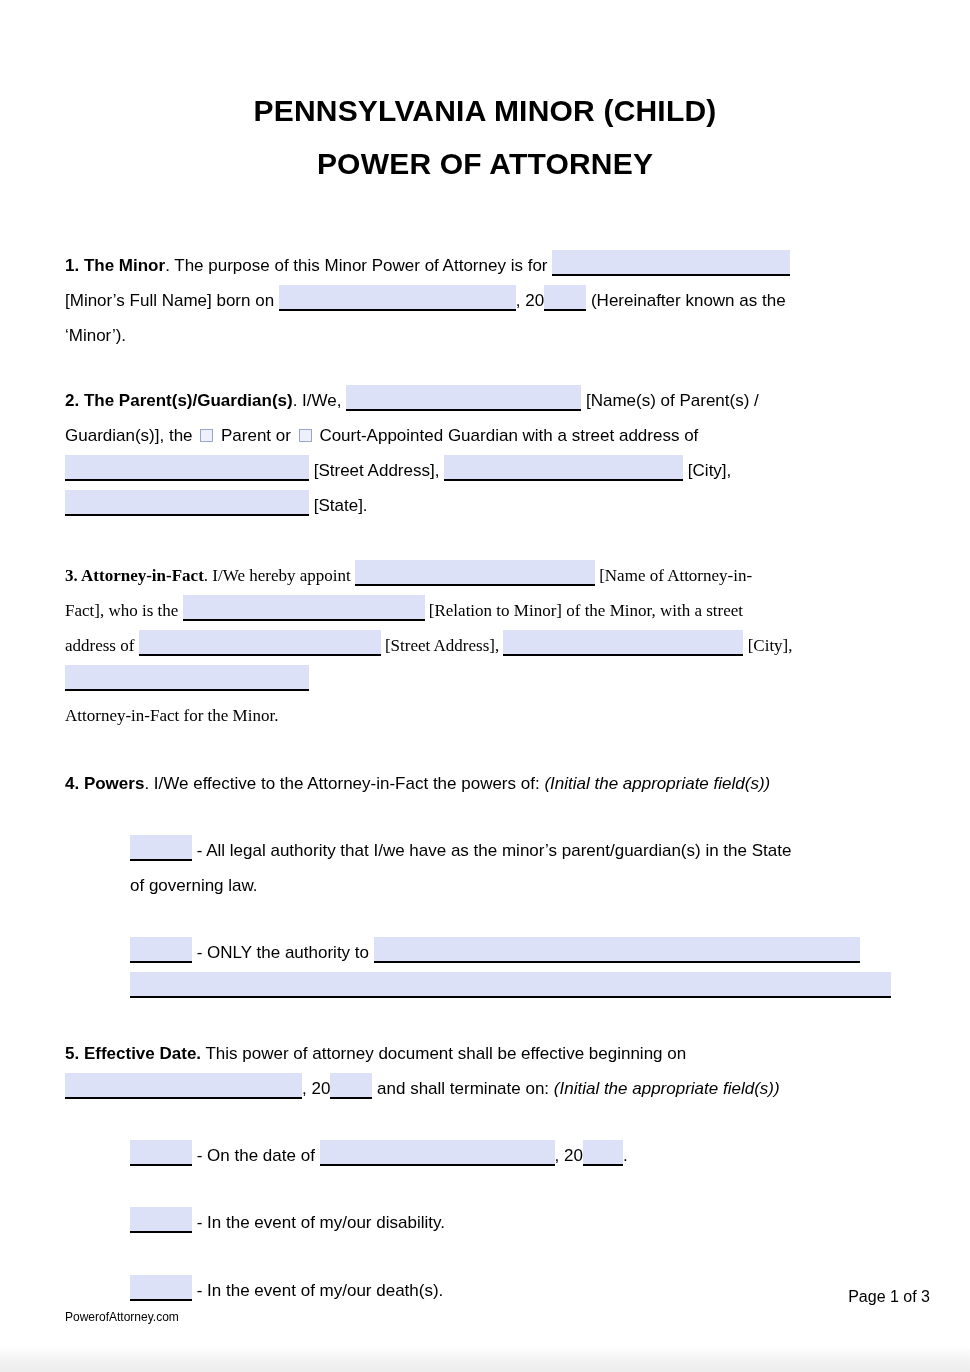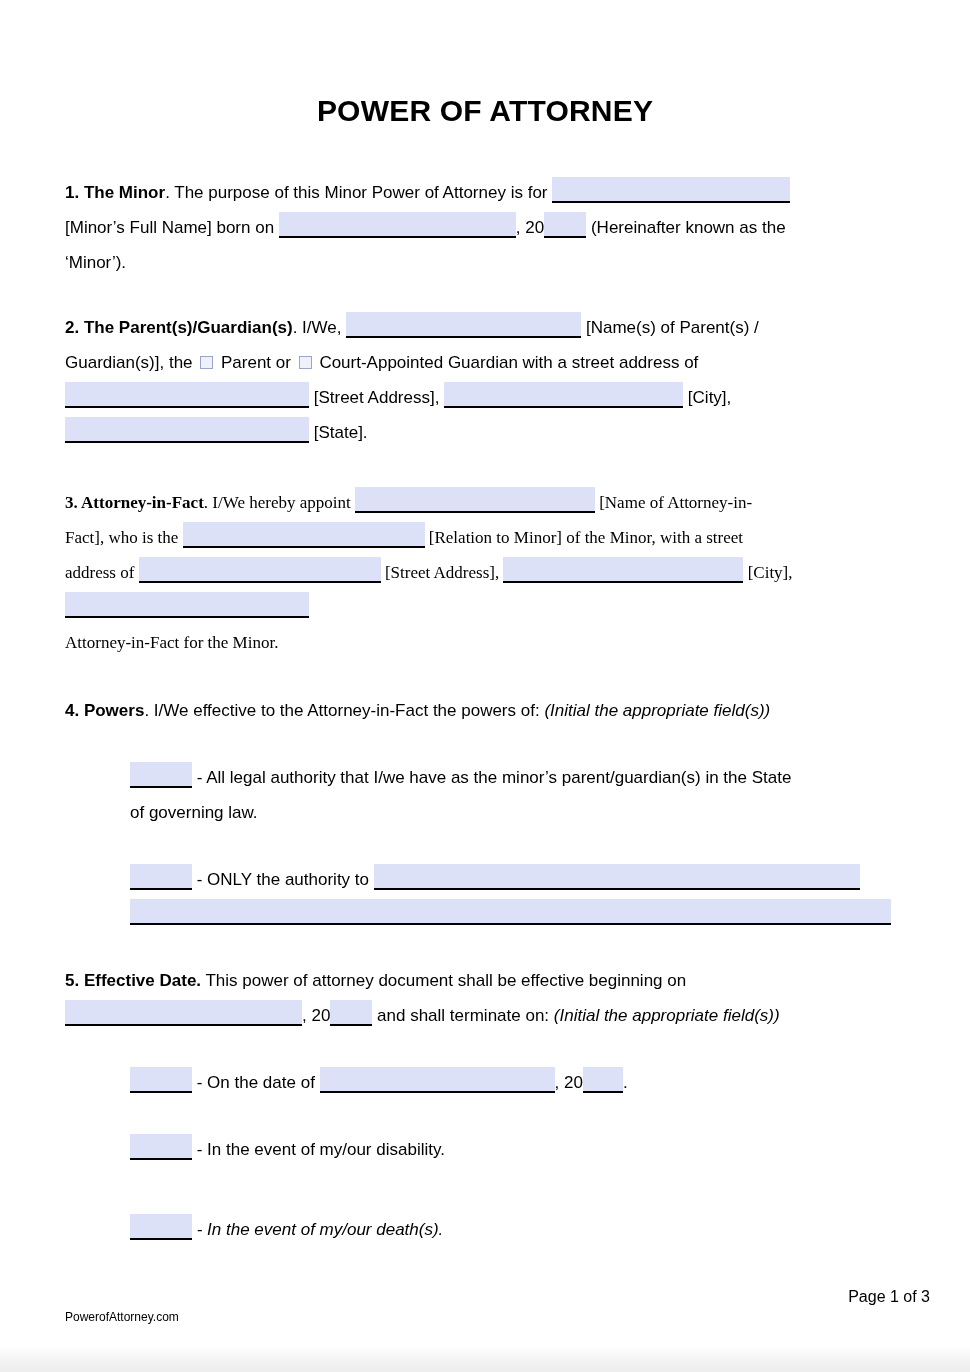--- a/index.html
+++ b/index.html
@@ -35,30 +35,30 @@
   .checkbox {
     display: inline-block;
     width: 13px;
     height: 13px;
     background: #eef1fb;
     border: 1px solid #9aa6c9;
     vertical-align: -1px;
     margin: 0 3px;
   }
   
-  .block-minor { margin-top: 38px; }
+  .block-minor { margin-top: 58px; }
   .block-parents { margin-top: 30px; }
   .block-attorney { margin-top: 35px; font-family: Liberation Serif, serif; }
   .block-powers-intro { margin-top: 33px; }
   .block-powers-all { margin-top: 32px; }
   .block-powers-only { margin-top: 32px; }
   .block-effective { margin-top: 31px; }
   .block-terminate-date { margin-top: 32px; }
   .block-terminate-disability { margin-top: 32px; }
-  .block-terminate-death { margin-top: 45px; font-style: italic; }
+  .block-terminate-death { margin-top: 33px; }
   
   [data-name="minor-full-name-field"] { width: 238px; }
   [data-name="minor-birth-date-field"] { width: 237px; }
   [data-name="minor-birth-year-field"] { width: 42px; }
   [data-name="parent-names-field"] { width: 235px; }
   [data-name="parent-street-address-field"] { width: 244px; }
   [data-name="parent-city-field"] { width: 239px; }
   [data-name="parent-state-field"] { width: 244px; }
   [data-name="attorney-name-field"] { width: 240px; }
   [data-name="attorney-relation-field"] { width: 242px; }
@@ -94,20 +94,21 @@
     bottom: 0;
     width: 100%;
     height: 26px;
     background: linear-gradient(180deg, #ffffff 0%, #f2f2f2 60%, #ededed 100%);
   }
 </style>
 </head>
 <body>
 
 <div class="doc-header" data-name="document-header">
+  <div class="doc-title-line" data-name="document-title-line1">PENNSYLVANIA MINOR (CHILD)</div>
   <div class="doc-title-line" data-name="document-title-line2">POWER OF ATTORNEY</div>
 </div>
 
 <div class="page-content" data-name="document-body">
     <div class="block block-minor" data-name="section-minor">
       <div class="line" data-name="form-line"><span class="seg seg-bold" data-name="section-lead">1. The Minor</span><span class="seg seg-text" data-name="text-run">. The purpose of this Minor Power of Attorney is for </span><span class="field" data-name="minor-full-name-field" style="background: rgb(220, 225, 248);"></span></div>
       <div class="line" data-name="form-line"><span class="seg seg-text" data-name="text-run">[Minor’s Full Name] born on </span><span class="field" data-name="minor-birth-date-field" style="background: rgb(220, 225, 248);"></span><span class="seg seg-text" data-name="text-run">, 20</span><span class="field" data-name="minor-birth-year-field" style="background: rgb(220, 225, 248);"></span><span class="seg seg-text" data-name="text-run"> (Hereinafter known as the</span></div>
       <div class="line" data-name="form-line"><span class="seg seg-text" data-name="text-run">‘Minor’).</span></div>
     </div>
     <div class="block block-parents" data-name="section-parents">

